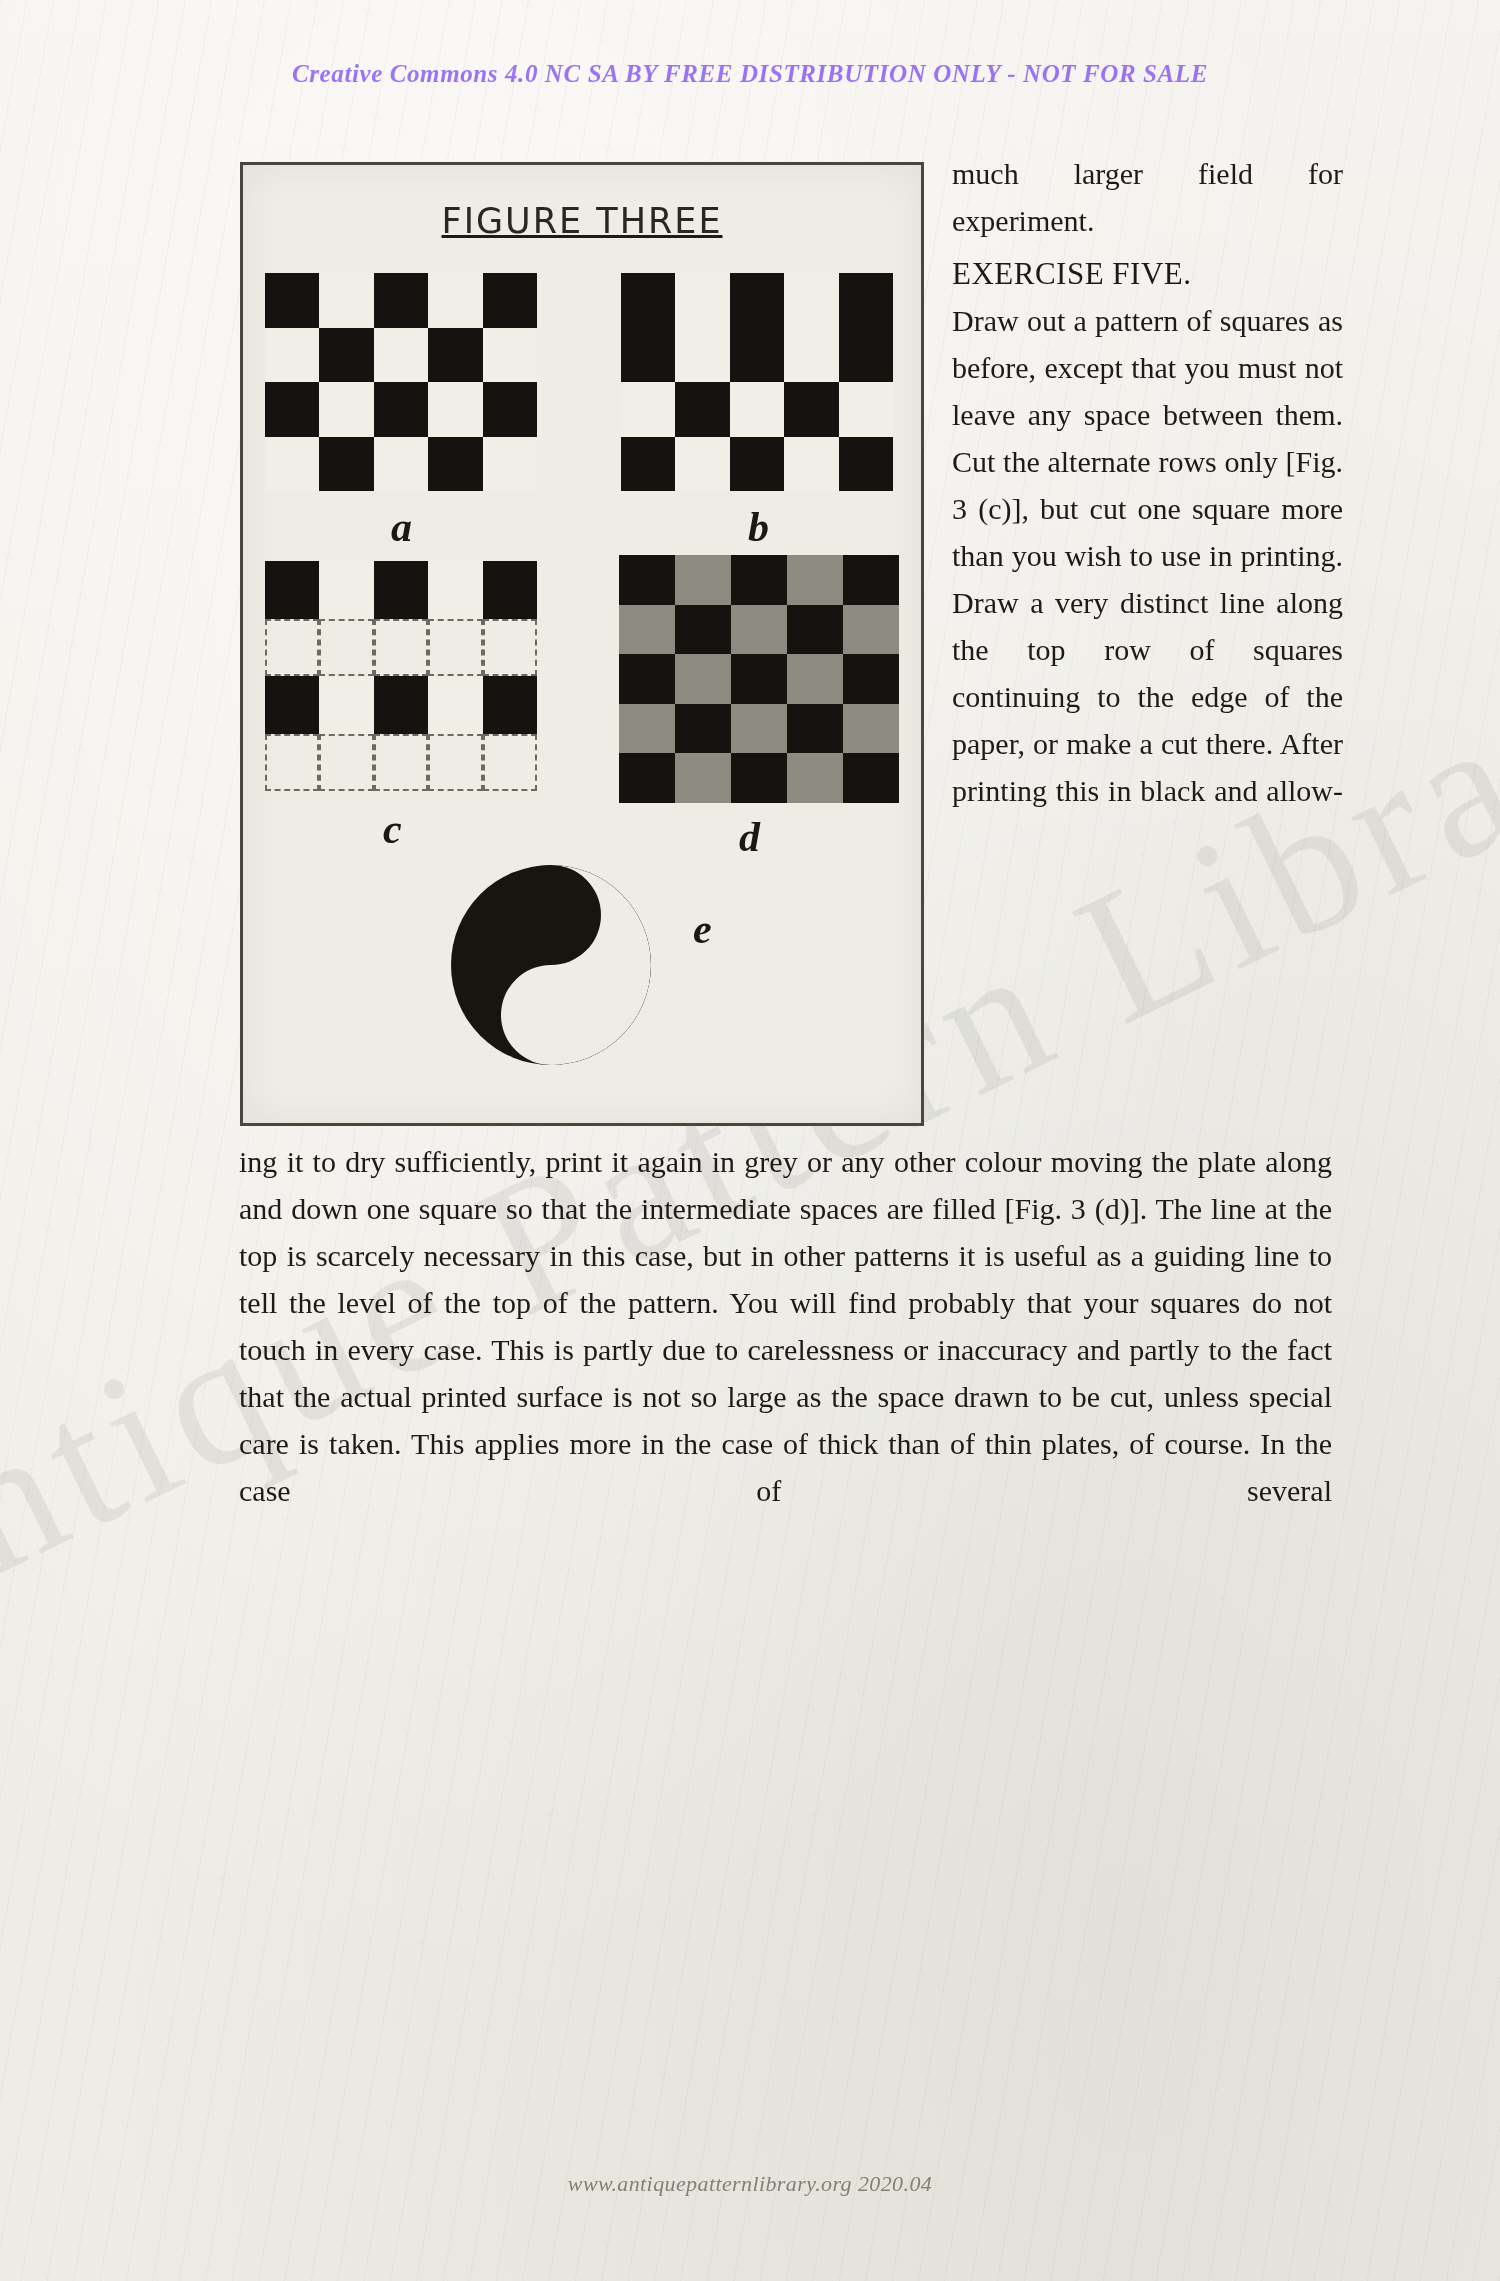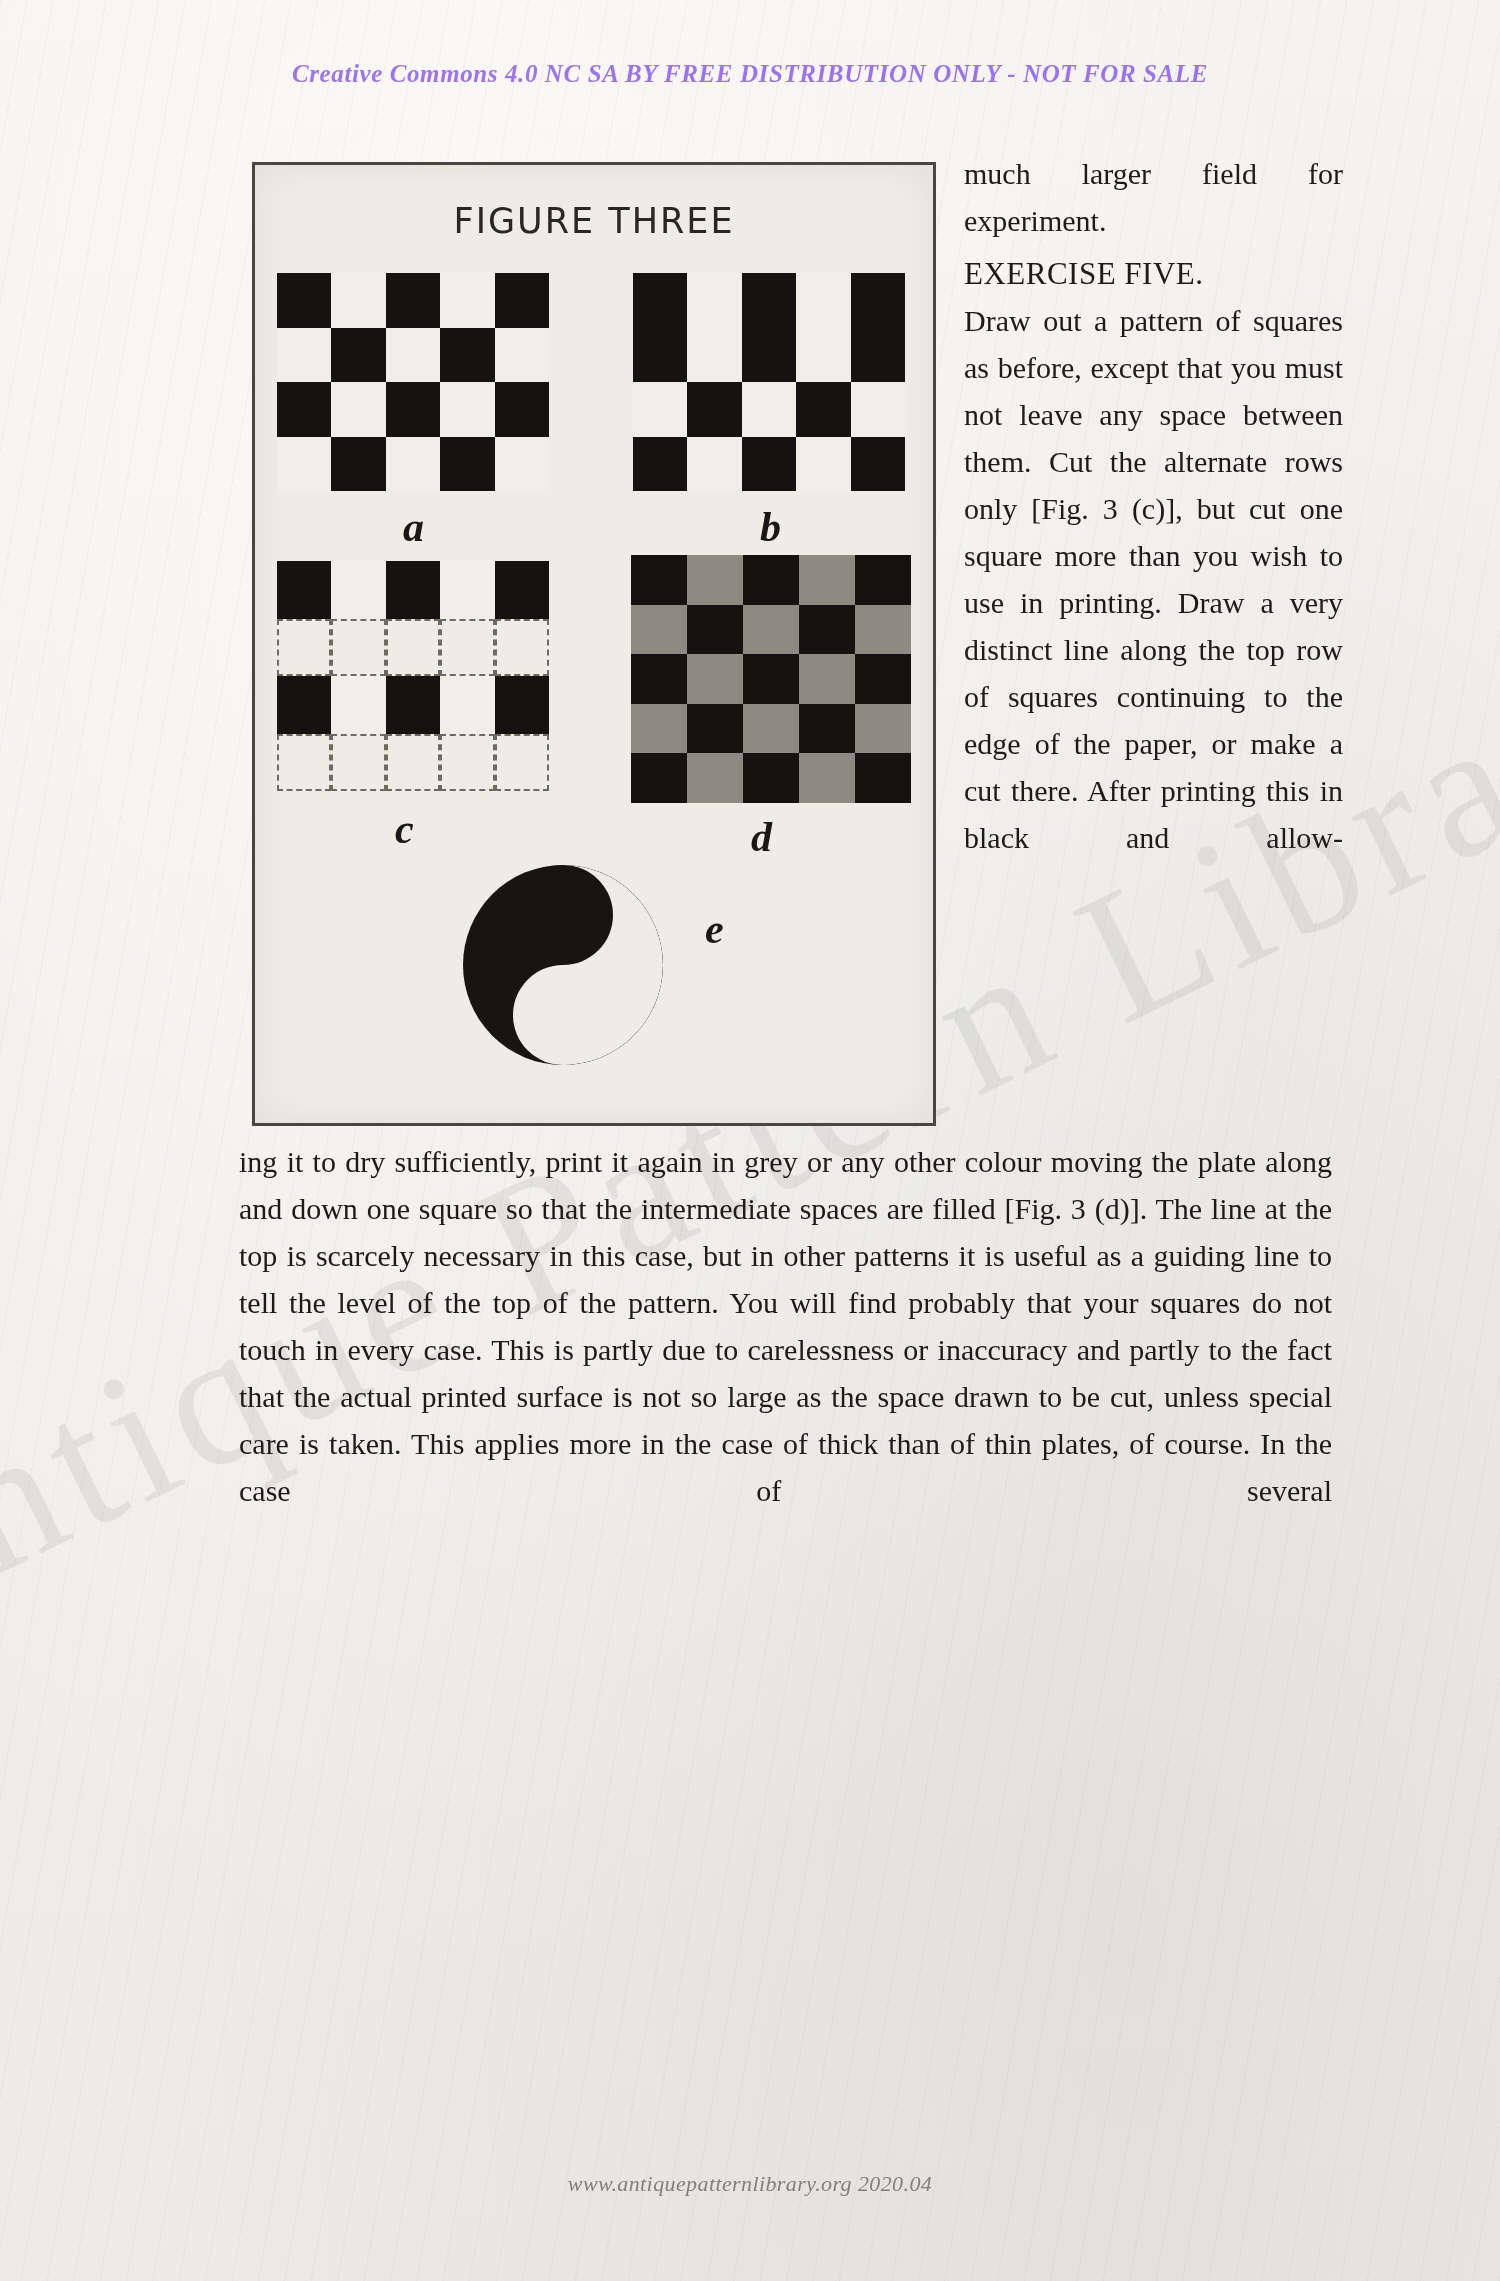--- a/index.html
+++ b/index.html
@@ -103,25 +103,26 @@
 
   .body-wrap {
     position: relative;
   }
 
   
   .figure-plate {
     float: left;
     width: 678px;
     height: 958px;
-    margin: 12px 28px 8px 24px;
+    margin: 12px 28px 8px 12px;
     background: #efece5;
     border: 3px solid #4a463f;
     box-shadow: inset 0 0 40px rgba(0,0,0,0.06);
     position: relative;
+    text-decoration: underline;
   }
   .fig-title {
     text-align: center;
     font-family: "DejaVu Sans", sans-serif;
     font-size: 35px;
     letter-spacing: 2px;
     color: #2a2722;
     margin-top: 36px;
   }
 

